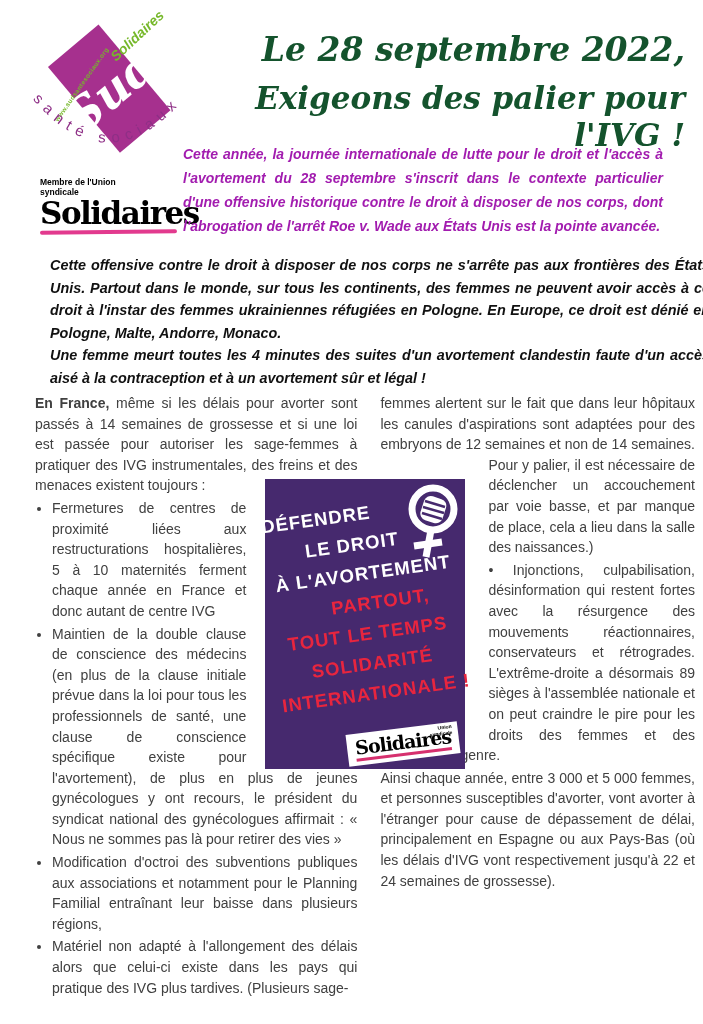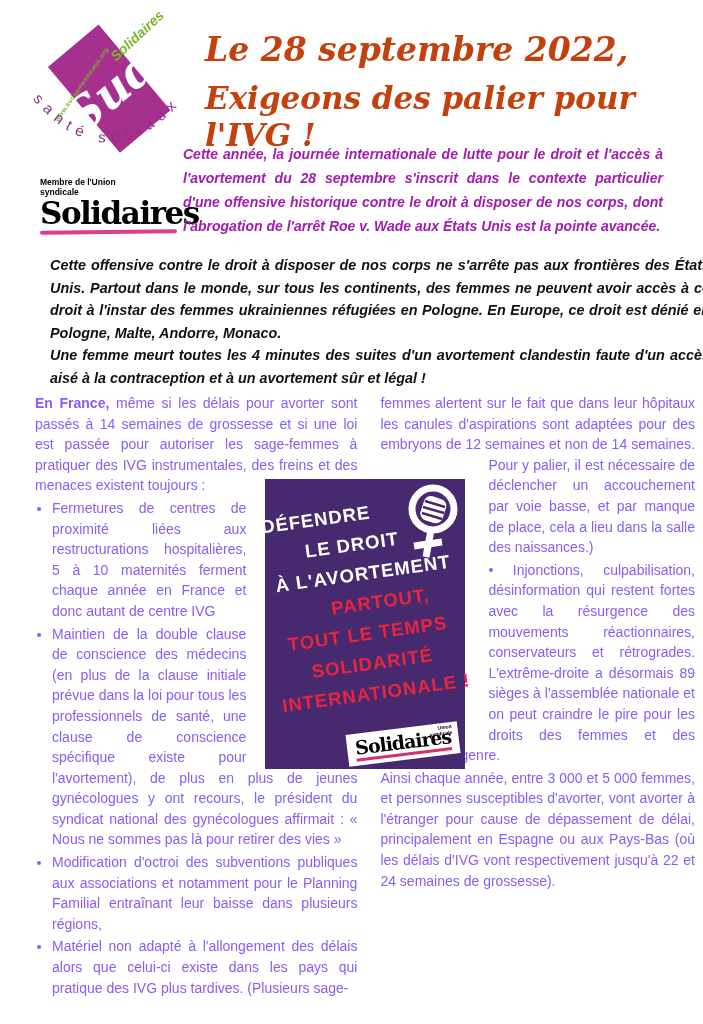--- a/index.html
+++ b/index.html
@@ -8,35 +8,35 @@
 
   
   .sud-logo{position:absolute;left:18px;top:10px;width:180px;height:165px;}
   .soli-logo{position:absolute;left:40px;top:178px;width:140px;}
   .soli-member{font-size:8.5px;font-weight:bold;width:132px;line-height:1.15;color:#000;}
   .soli-name{font-family:"DejaVu Serif",serif;font-weight:bold;font-size:31px;letter-spacing:-1.5px;
              color:#000;line-height:1;margin-top:0px;}
   .soli-bar{width:137px;height:4px;background:#e23a8e;margin-top:1px;border-radius:2px;transform:rotate(-0.6deg);}
 
   
-  .title{position:absolute;left:205px;top:30px;width:480px;text-align:left;
-         font-family:"DejaVu Serif",serif;font-style:italic;font-weight:bold;color:#c2410c;}
+  .title{position:absolute;left:205px;top:30px;width:480px;text-align:right;
+         font-family:"DejaVu Serif",serif;font-style:italic;font-weight:bold;color:#14532d;}
   .title .t1{font-size:33px;line-height:1.2;}
   .title .t2{font-size:31px;line-height:1.2;margin-top:10px;}
   .intro{position:absolute;left:183px;top:142px;width:480px;text-align:justify;
          font-weight:bold;font-style:italic;font-size:14px;line-height:24px;color:#a21caf;}
 
   
   .lead{position:absolute;left:50px;top:254px;width:660px;
         font-weight:bold;font-style:italic;font-size:14.4px;line-height:22.5px;color:#111;}
   .lead p{margin:0;text-align:justify;}
 
   
   .cols{position:absolute;left:35px;top:393px;width:660px;display:flex;gap:23px;
-        font-size:14px;line-height:20.6px;color:#8b5cf6;}
+        font-size:14px;line-height:20.6px;color:#404040;}
   .col-left{width:330px;}
   .col-right{width:322px;}
   .col-left p,.col-right p{margin:0;text-align:justify;}
   .lspacer{float:right;width:105px;height:268px;margin-left:6px;}
   .rspacer{float:left;width:100px;height:288px;margin-right:8px;}
   .col-left ul{margin:2px 0 16px 0;padding-left:17px;}
   .col-left li{text-align:justify;margin-bottom:2px;}
   .rc-bullet{margin-top:2px !important;}
   .closing{margin-top:2px !important;}
 

